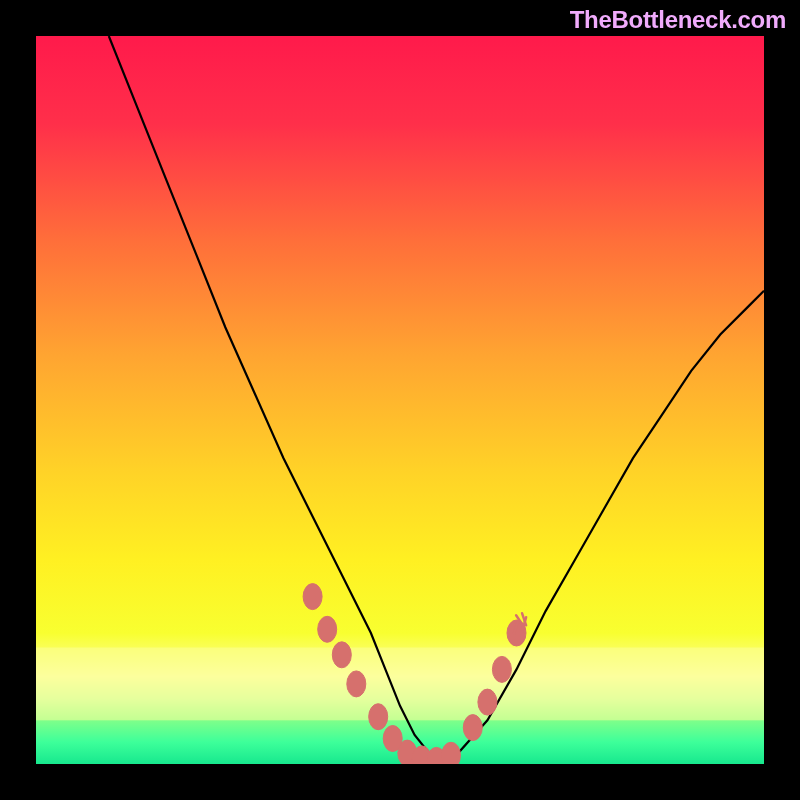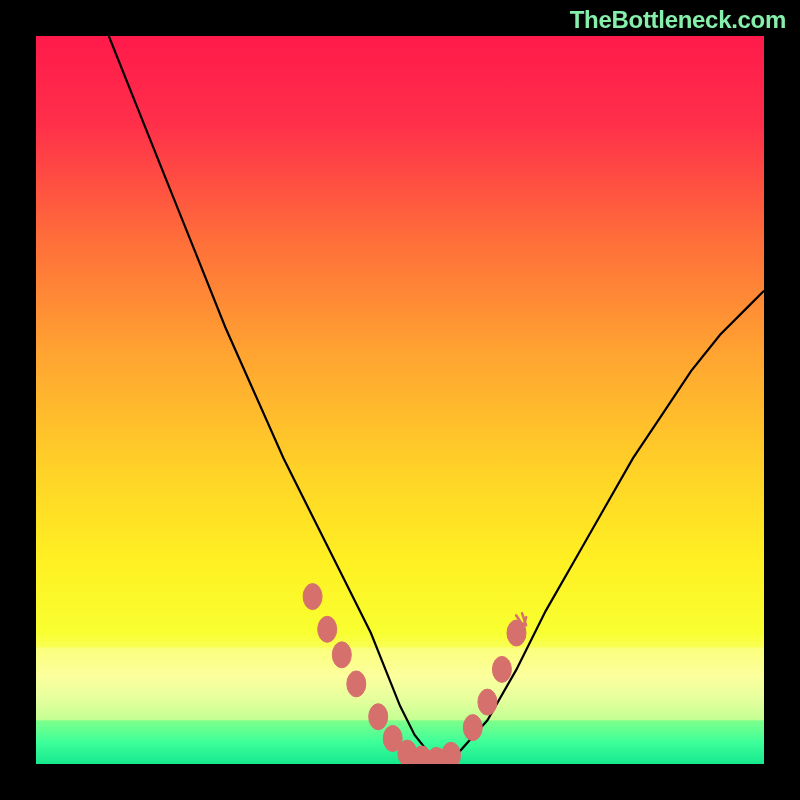--- a/index.html
+++ b/index.html
@@ -25,21 +25,21 @@
     left: 36px;
     width: 728px;
     height: 728px;
   }
   .watermark {
     position: absolute;
     top: 6px;
     right: 14px;
     font-size: 24px;
     font-weight: 600;
-    color: #86efac;
+    color: #f0abfc;
     letter-spacing: -0.3px;
   }
 </style>
 </head>
 <body>
 
 <div class="frame">
 
   <svg class="plot" viewBox="0 0 728 728" preserveAspectRatio="none">
     <defs>

